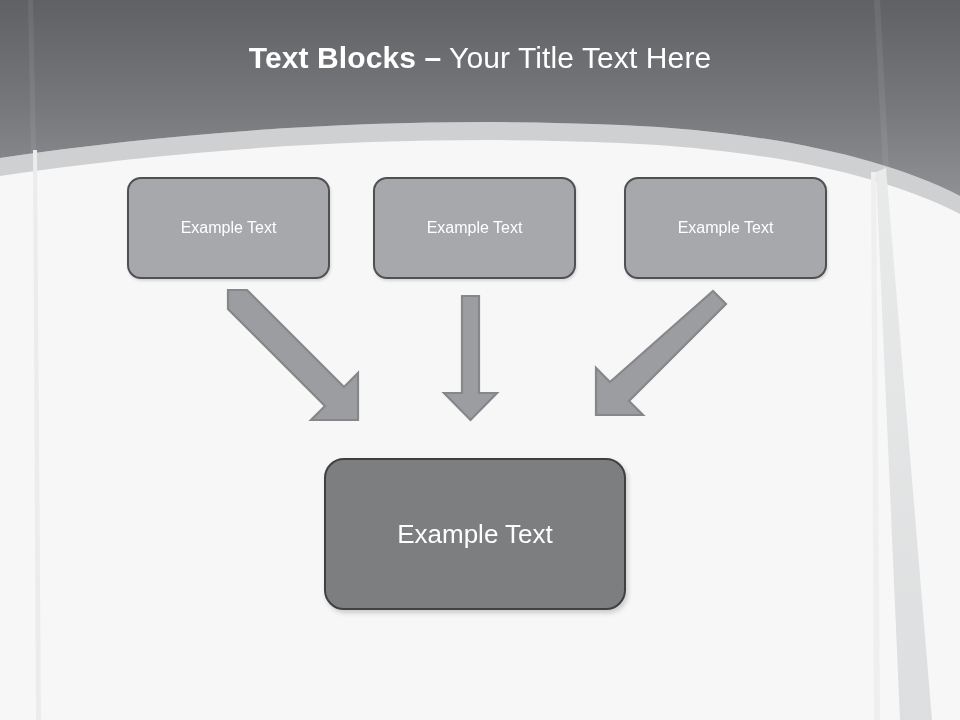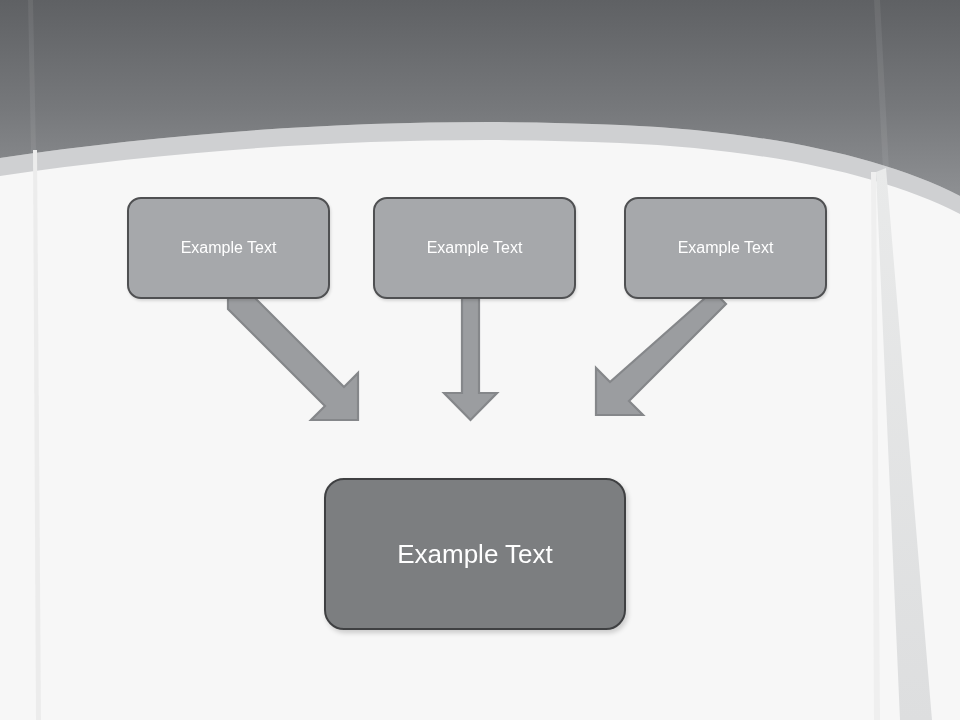--- a/index.html
+++ b/index.html
@@ -62,21 +62,20 @@
   
   .node {
     position: absolute;
     box-sizing: border-box;
     display: flex;
     align-items: center;
     justify-content: center;
     color: #ffffff;
     text-align: left;
     z-index: 4;
-    margin-top: 20px;
   }
   .node-top {
     width: 203px;
     height: 102px;
     top: 177px;
     background: #a6a8ab;
     border: 2px solid #4f5052;
     border-radius: 14px;
     font-size: 16px;
     box-shadow: 1px 2px 3px rgba(0,0,0,.13);
@@ -146,20 +145,25 @@
       <path d="M37,150 L41,720 L36,720 L33,150 Z" fill="#ececec"></path>
 
       <path d="M886,168 L932,720 L900,720 L876,172 Z" fill="url(#streakGrad)"></path>
       <path d="M876,172 L880,720 L874,720 L871,172 Z" fill="#efefef"></path>
 
       <path d="M880,0 L889,170 L883,170 L874,0 Z" fill="#ffffff" opacity=".07"></path>
       <path d="M33,0 L36,152 L31,152 L28,0 Z" fill="#ffffff" opacity=".07"></path>
     </g>
   </svg>
 
+  <div id="title-bar">
+    <div id="page-title">
+      <span class="strong">Text Blocks –</span><span class="light"> Your Title Text Here</span>
+    </div>
+  </div>
 
   <svg id="arrows" viewBox="0 0 960 720" preserveAspectRatio="none">
 
     <g>
       <path d="M228,290
                L247,290
                L344,387
                L358,373
                L358,420
                L311,420

